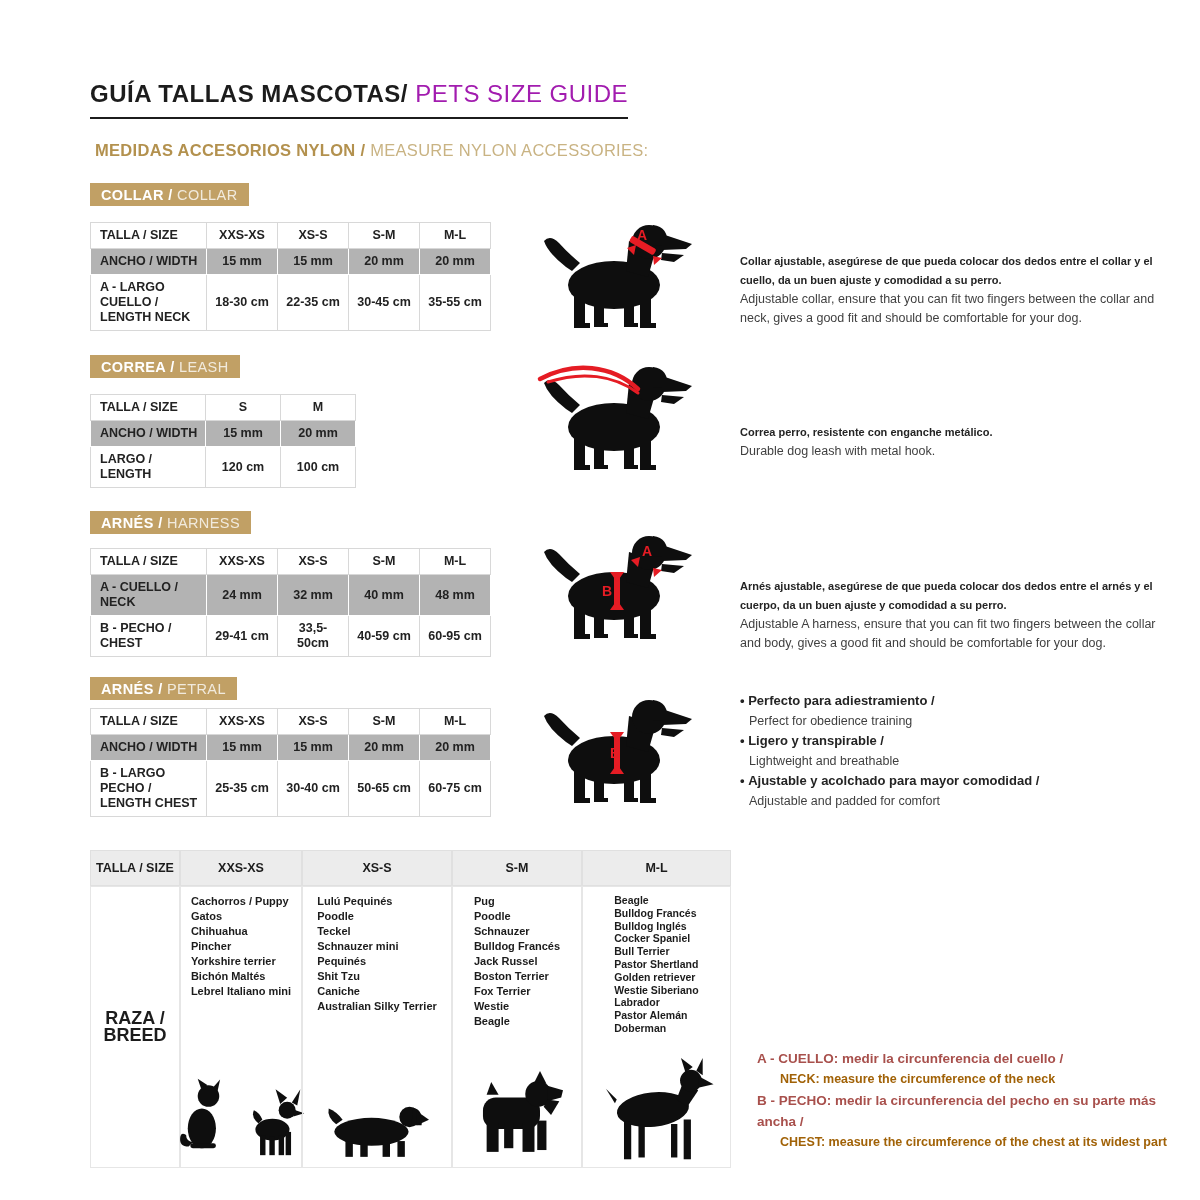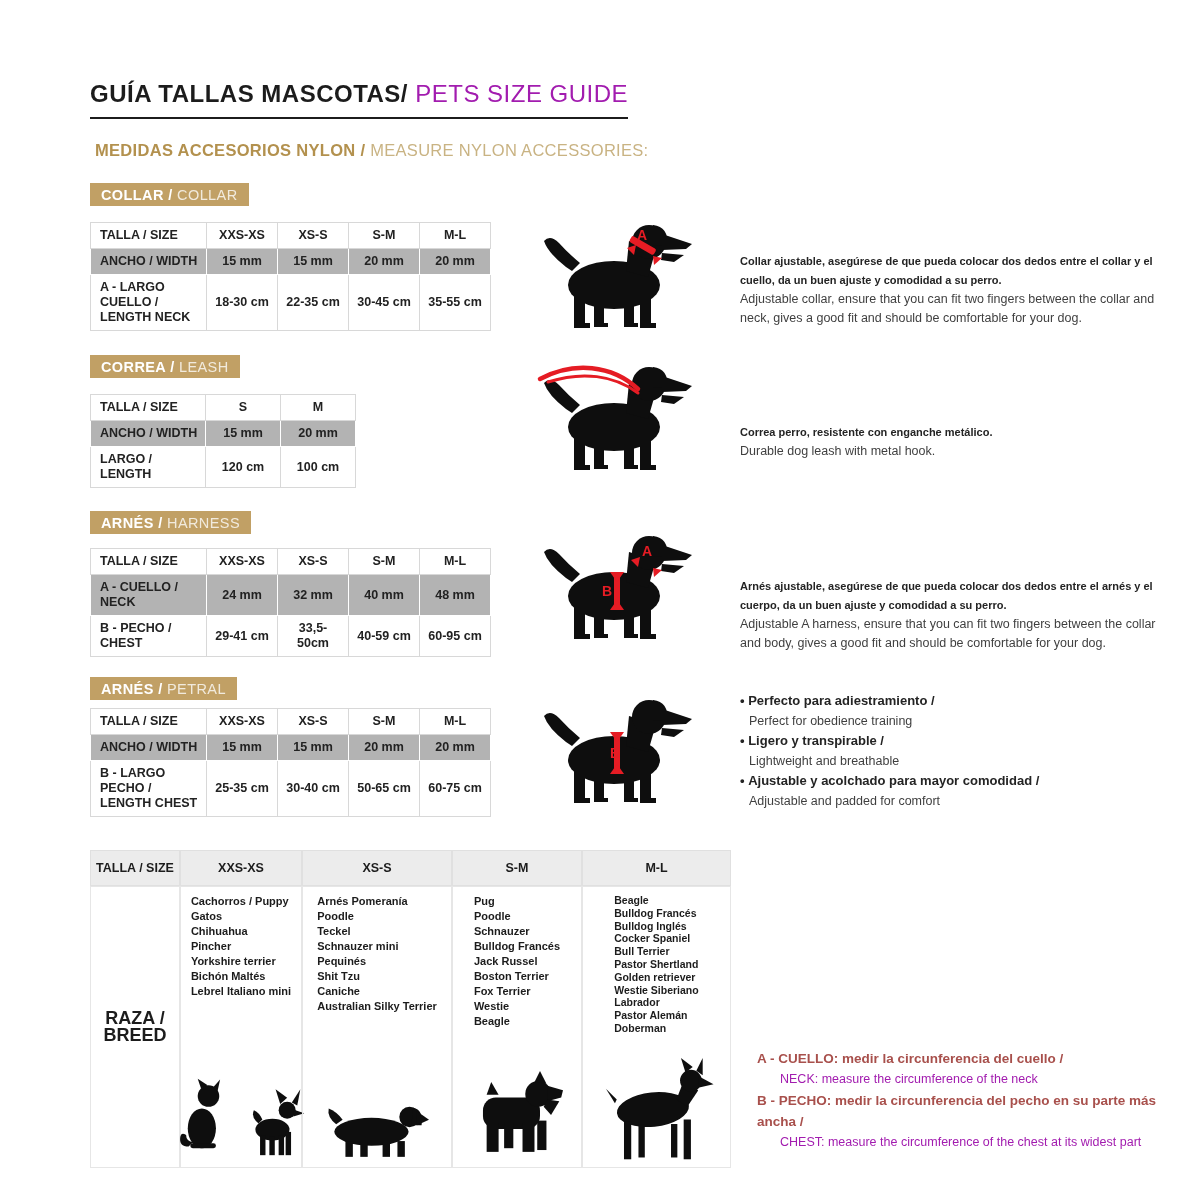--- a/index.html
+++ b/index.html
@@ -63,21 +63,21 @@
     border:1px solid #e6e6e6;display:flex;flex-direction:column;justify-content:space-between;
     align-items:center;padding:7px 2px 5px;
   }
   .bt-breeds{font-weight:700;font-size:11px;line-height:15px;text-align:left;}
   .bt-breeds.tight{font-size:10.5px;line-height:12.8px;}
   .bt-animals{display:flex;align-items:flex-end;gap:8px;}
 
   
   .notes{left:757px;top:1048px;width:440px;}
   .notes .es{color:#a8504c;font-weight:700;font-size:13.5px;line-height:21px;}
-  .notes .en{color:#a21caf;font-weight:400;font-size:12.5px;line-height:21px;padding-left:23px;}
+  .notes .en{color:#a16207;font-weight:700;font-size:12.5px;line-height:21px;padding-left:23px;}
 
   svg .ink{fill:#0e0e0e;}
   svg .red{fill:#e51c24;}
   svg text.mk{font-family:"Liberation Sans",sans-serif;font-weight:700;font-size:14px;fill:#e51c24;}
 </style>
 </head>
 <body>
 
 <svg width="0" height="0" style="position:absolute" aria-hidden="true">
   <defs>
@@ -372,21 +372,21 @@
           <rect x="34" y="65" width="7" height="24"></rect>
           <rect x="46" y="63" width="7" height="26"></rect>
           <rect x="55" y="59" width="7" height="30"></rect>
         </g>
       </svg>
     </div>
   </div>
 
   <div class="bt-col">
     <div class="bt-breeds">
-        <div>Arnés Pomeranía</div>
+        <div>Lulú Pequinés</div>
         <div>Poodle</div>
         <div>Teckel</div>
         <div>Schnauzer mini</div>
         <div>Pequinés</div>
         <div>Shit Tzu</div>
         <div>Caniche</div>
         <div>Australian Silky Terrier</div>
       </div>
     <div class="bt-animals">
       <svg width="104" height="66" viewBox="0 0 112 70">

